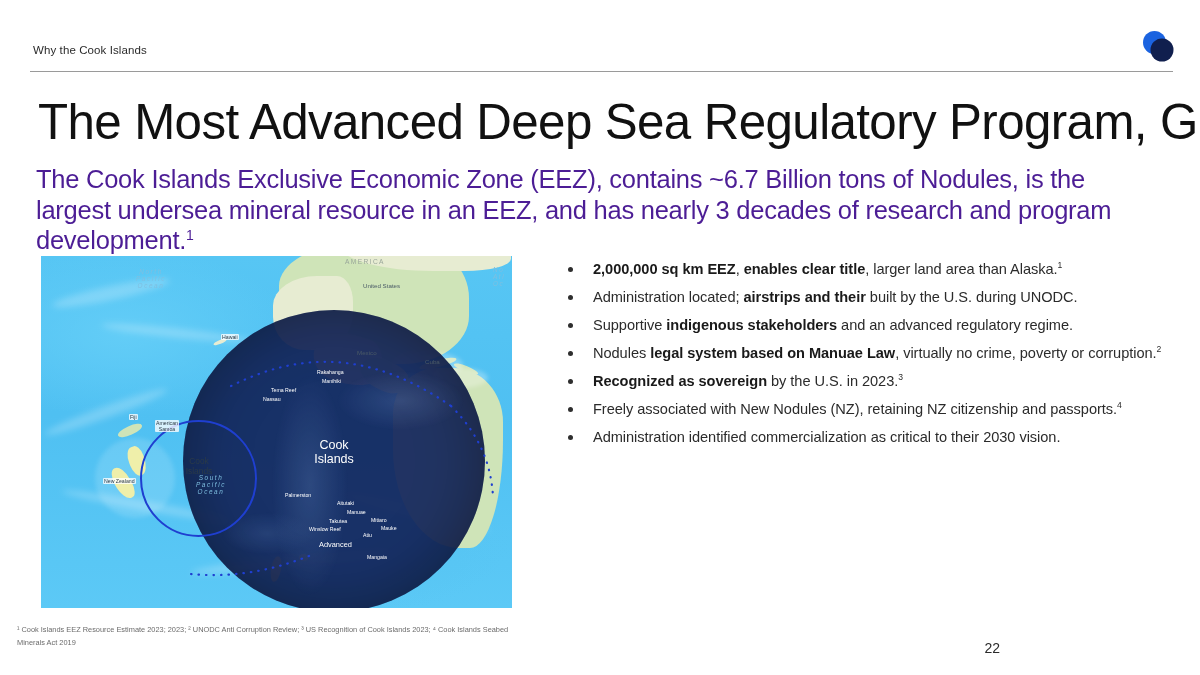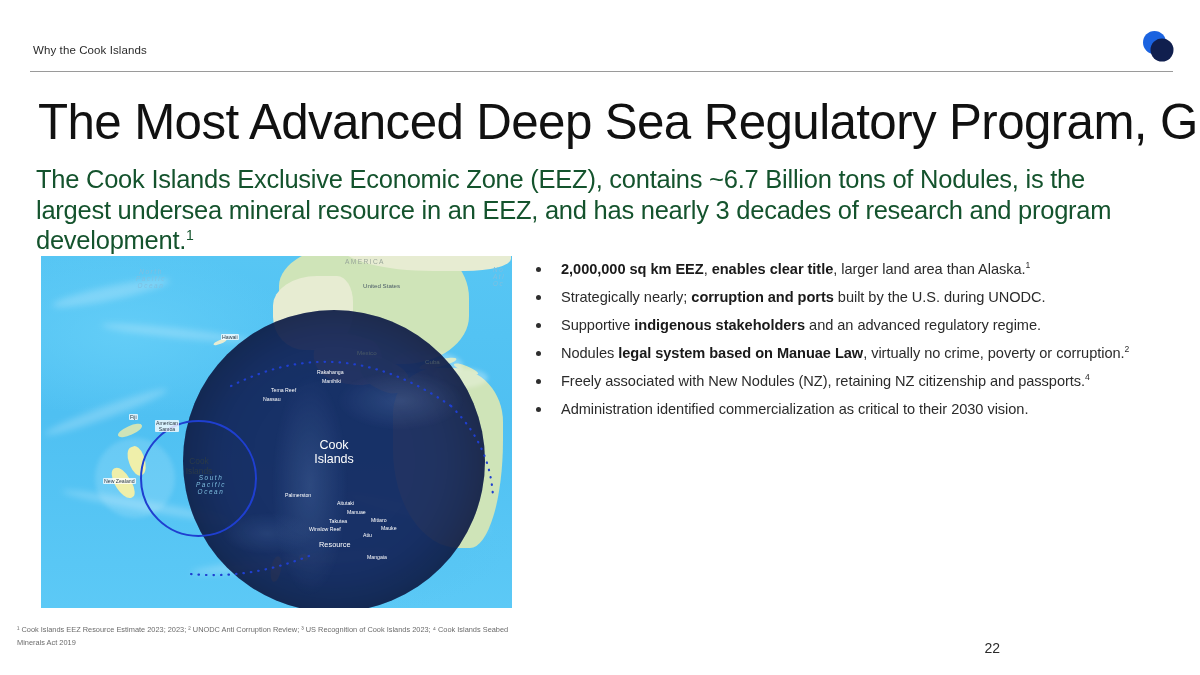--- a/index.html
+++ b/index.html
@@ -26,21 +26,21 @@
   
   .title {
     position:absolute; left:38px; top:91px; width:1130px;
     font-size:50px; line-height:62px; font-weight:300; letter-spacing:-.6px;
     color:#111; white-space:nowrap;
     transform:scaleX(.985); transform-origin:left center;
   }
   .subtitle {
     position:absolute; left:36px; top:164px; width:1110px;
     font-size:25.5px; line-height:30.5px; font-weight:300; letter-spacing:-.25px;
-    color:#14532d;
+    color:#4c1d95;
   }
   .subtitle sup { font-size:14px; vertical-align:super; line-height:0; }
 
   
   .map {
     position:absolute; left:41px; top:256px; width:471px; height:352px;
     overflow:hidden; background:#5cc8f5;
   }
   .map-ocean { position:absolute; inset:0; background:
       radial-gradient(ellipse 60% 40% at 18% 22%, #63cdf7 0%, rgba(99,205,247,0) 60%),
@@ -82,21 +82,21 @@
       radial-gradient(ellipse 30% 14% at 72% 30%, rgba(80,105,160,.38) 0%, rgba(80,105,160,0) 70%),
       radial-gradient(ellipse 22% 10% at 28% 74%, rgba(70,95,150,.3) 0%, rgba(70,95,150,0) 70%);
   }
   .eez-small {
     position:absolute; left:99px; top:164px; width:117px; height:117px;
     border-radius:50%; border:2.1px solid #1f3fd0;
   }
   .dots { position:absolute; left:0; top:0; width:471px; height:352px; pointer-events:none; }
 
   
-  .bullets { position:absolute; left:528px; top:255px; width:620px; }
+  .bullets { position:absolute; left:560px; top:255px; width:620px; }
   .bullet { position:relative; padding-left:33px; margin-bottom:0;
             height:28px; display:flex; align-items:center; }
   .bullet .dot {
     position:absolute; left:8px; top:50%; margin-top:-2.5px;
     width:5px; height:5px; border-radius:50%; background:#2e2e2e;
   }
   .bullet .txt { font-size:14.6px; line-height:20px; color:#2b2b2b; font-weight:400; letter-spacing:-.05px; }
   .bullet .txt b { font-weight:700; color:#1a1a1a; }
   .bullet .txt sup { font-size:8.6px; vertical-align:super; line-height:0; }
 
@@ -207,40 +207,44 @@
     <div class="map-label white" style="left:230px; top:131px;">Tema Reef</div>
     <div class="map-label white" style="left:222px; top:140px;">Nassau</div>
     <div class="map-label white" style="left:244px; top:236px;">Palmerston</div>
     <div class="map-label white" style="left:296px; top:244px;">Aitutaki</div>
     <div class="map-label white" style="left:306px; top:253px;">Manuae</div>
     <div class="map-label white" style="left:288px; top:262px;">Takutea</div>
     <div class="map-label white" style="left:330px; top:261px;">Mitiaro</div>
     <div class="map-label white" style="left:268px; top:270px;">Winslow Reef</div>
     <div class="map-label white" style="left:340px; top:269px;">Mauke</div>
     <div class="map-label white" style="left:322px; top:276px;">Atiu</div>
-    <div class="map-label white" style="left:278px; top:284px; font-size:7.4px;">Resource</div>
+    <div class="map-label white" style="left:278px; top:284px; font-size:7.4px;">Advanced</div>
     <div class="map-label white" style="left:326px; top:298px;">Mangaia</div>
   </div>
 
   <div class="bullets">
     <div class="bullet">
       <span class="dot"></span>
       <span class="txt"><b>2,000,000 sq km EEZ</b><span>, </span><b>enables clear title</b><span>, larger land area than Alaska.</span><sup>1</sup></span>
     </div>
     <div class="bullet">
       <span class="dot"></span>
-      <span class="txt"><span>Strategically nearly; </span><b>corruption and ports</b><span> built by the U.S. during UNODC.</span></span>
+      <span class="txt"><span>Administration located; </span><b>airstrips and their</b><span> built by the U.S. during UNODC.</span></span>
     </div>
     <div class="bullet">
       <span class="dot"></span>
       <span class="txt"><span>Supportive </span><b>indigenous stakeholders</b><span> and an advanced regulatory regime.</span></span>
     </div>
     <div class="bullet">
       <span class="dot"></span>
       <span class="txt"><span>Nodules </span><b>legal system based on Manuae Law</b><span>, virtually no crime, poverty or corruption.</span><sup>2</sup></span>
+    </div>
+    <div class="bullet">
+      <span class="dot"></span>
+      <span class="txt"><b>Recognized as sovereign</b><span> by the U.S. in 2023.</span><sup>3</sup></span>
     </div>
     <div class="bullet">
       <span class="dot"></span>
       <span class="txt"><span>Freely associated with New Nodules (NZ), retaining NZ citizenship and passports.</span><sup>4</sup></span>
     </div>
     <div class="bullet">
       <span class="dot"></span>
       <span class="txt"><span>Administration identified commercialization as critical to their 2030 vision.</span></span>
     </div>
   </div>

